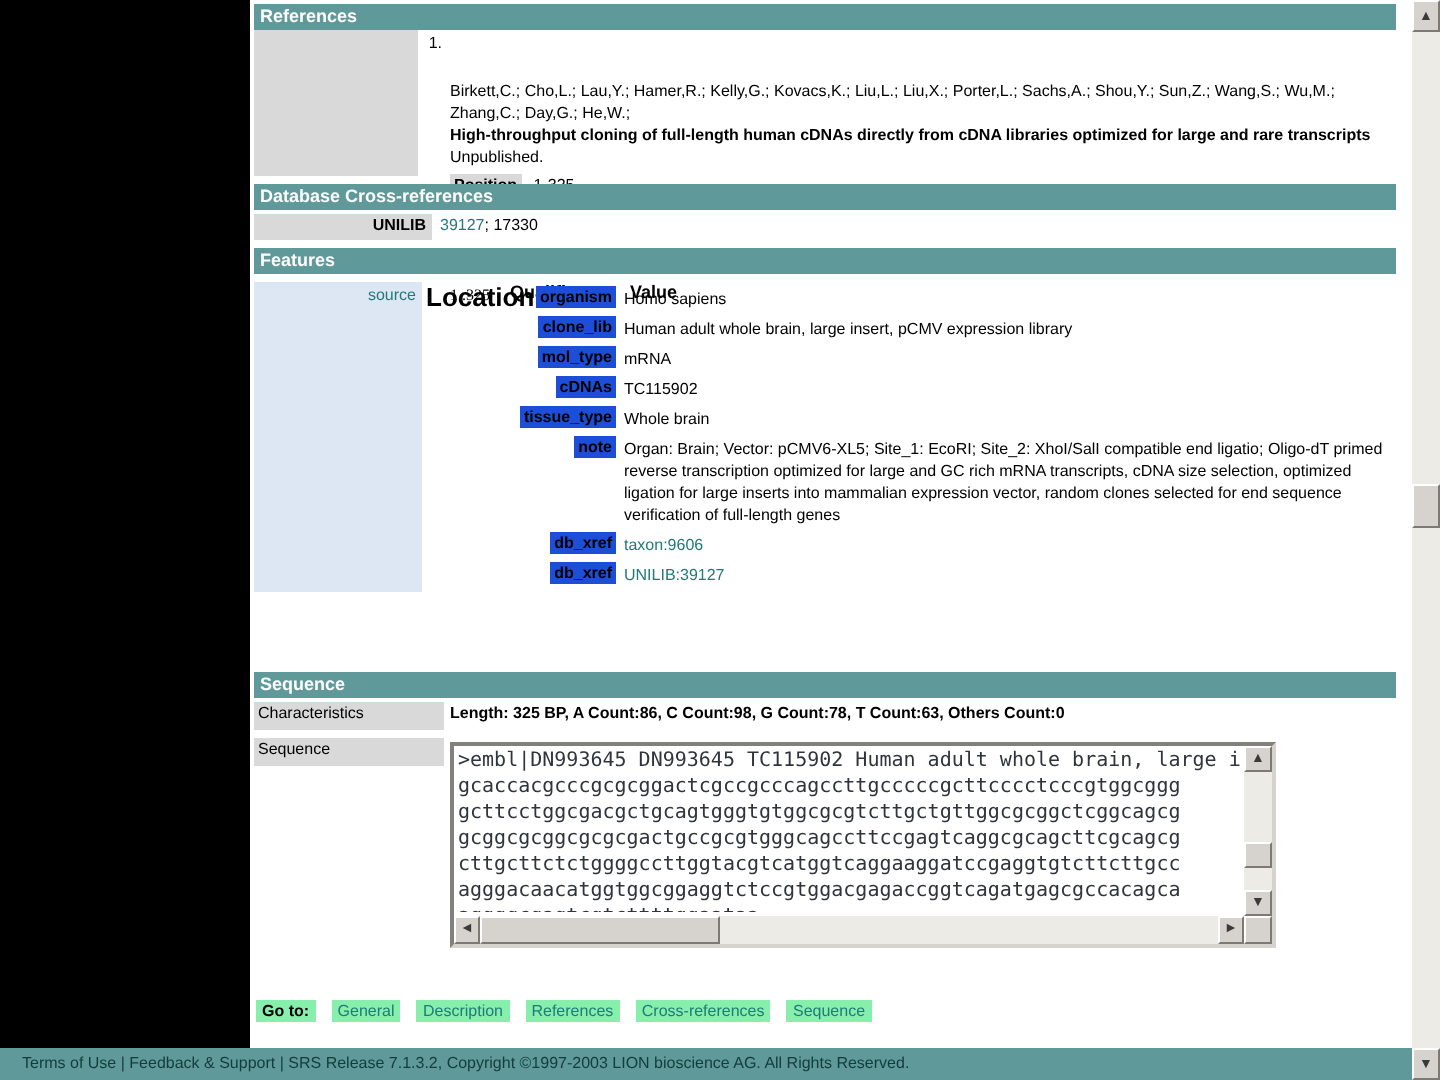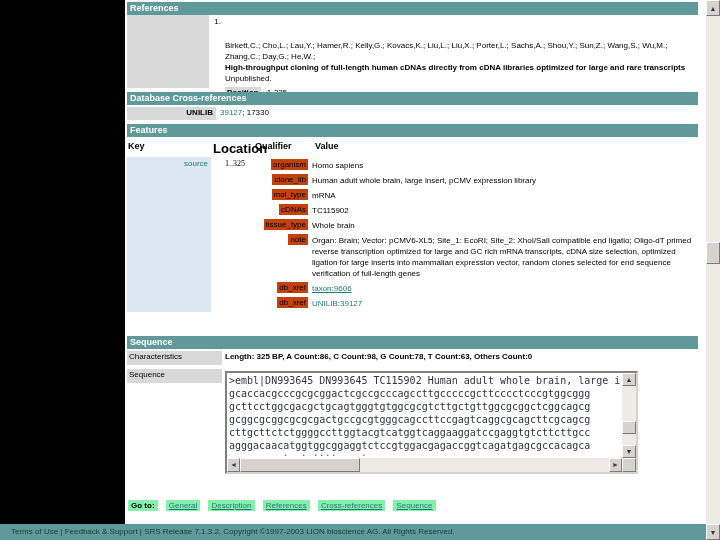--- a/index.html
+++ b/index.html
@@ -5,26 +5,26 @@
   html,body{margin:0;padding:0;background:#000;}
   #screen{position:relative;width:720px;height:540px;overflow:hidden;background:#000;
           font-family:"Liberation Sans",sans-serif;font-size:8px;color:#000;}
   .abs{position:absolute;}
   #content{position:absolute;left:125px;top:0;width:695px;height:524px;background:#fff;}
   .bar{position:absolute;left:2px;width:571px;height:13px;background:#5f9999;color:#fff;
        font-weight:bold;font-size:9px;line-height:13px;padding-left:3px;box-sizing:border-box;}
   .graycell{background:#d9d9d9;}
   .label{background:#d9d9d9;font-weight:bold;padding:1px 2px;}
   .lnk{color:#1f7a78;text-decoration:none;cursor:pointer;}
-  .lnk.u{text-decoration:underline;}
+  .lnk.u{}
   .reftext{line-height:11px;}
   .bold{font-weight:bold;}
   .qrow{display:flex;align-items:flex-start;margin-bottom:3px;}
   .qlabelbox{width:56px;text-align:right;flex:0 0 56px;}
-  .qlabel{display:inline-block;background:#c2410c;font-weight:normal;padding:1px 2px;}
+  .qlabel{display:inline-block;background:#1d4ed8;font-weight:bold;padding:1px 2px;}
   .qvalue{margin-left:4px;width:382px;line-height:11px;padding-top:1px;}
   .keycell{width:84px;background:#dde6f3;text-align:right;padding:2px 3px 0 0;box-sizing:border-box;}
   .loccell{width:41px;padding:2px 0 0 14px;box-sizing:border-box;font-family:Liberation Serif, serif;}
   
   .sb-btn{position:absolute;background:#d6d3ce;border:1px solid;border-color:#fff #7d7a74 #7d7a74 #fff;
           box-sizing:border-box;text-align:center;color:#3a3a3a;font-size:7px;line-height:12px;overflow:hidden;}
   .sb-track{position:absolute;background:#edebe6;}
   .sb-thumb{position:absolute;background:#d6d3ce;border:1px solid;border-color:#fff #7d7a74 #7d7a74 #fff;box-sizing:border-box;}
   #seqbox{position:absolute;left:100px;top:371px;width:413px;height:103px;background:#fff;
           border:2px inset #d6d3ce;box-sizing:border-box;}
@@ -70,21 +70,21 @@
 
     <div class="bar" style="top:124px;">
       <span>Features</span>
     </div>
     <div class="abs" style="left:0;top:141px;width:573px;height:15px;">
       <span class="abs bold" style="left:3px;font-size:9px;">Key</span>
       <span class="abs bold" style="left:88px;font-size:13px;">Location</span>
       <span class="abs bold" style="left:130px;font-size:9px;">Qualifier</span>
       <span class="abs bold" style="left:190px;font-size:9px;">Value</span>
     </div>
-    <div class="abs" style="left:2px;top:157px;width:571px;display:flex;align-items:stretch;">
+    <div class="abs" style="left:2px;top:141px;width:571px;display:flex;align-items:stretch;">
       <div class="keycell">
         <span class="lnk">source</span>
       </div>
       <div class="loccell">1..325</div>
       <div style="flex:1;padding-top:2px;">
         <div class="qrow">
           <div class="qlabelbox"><span class="qlabel">organism</span></div>
           <div class="qvalue">Homo sapiens</div>
         </div>
         <div class="qrow">

